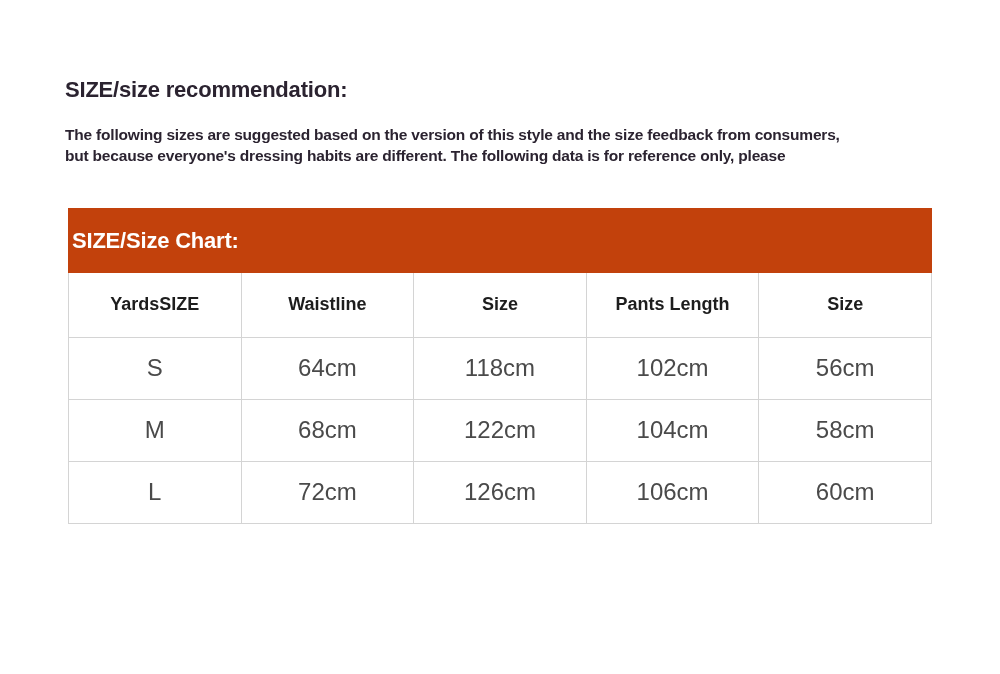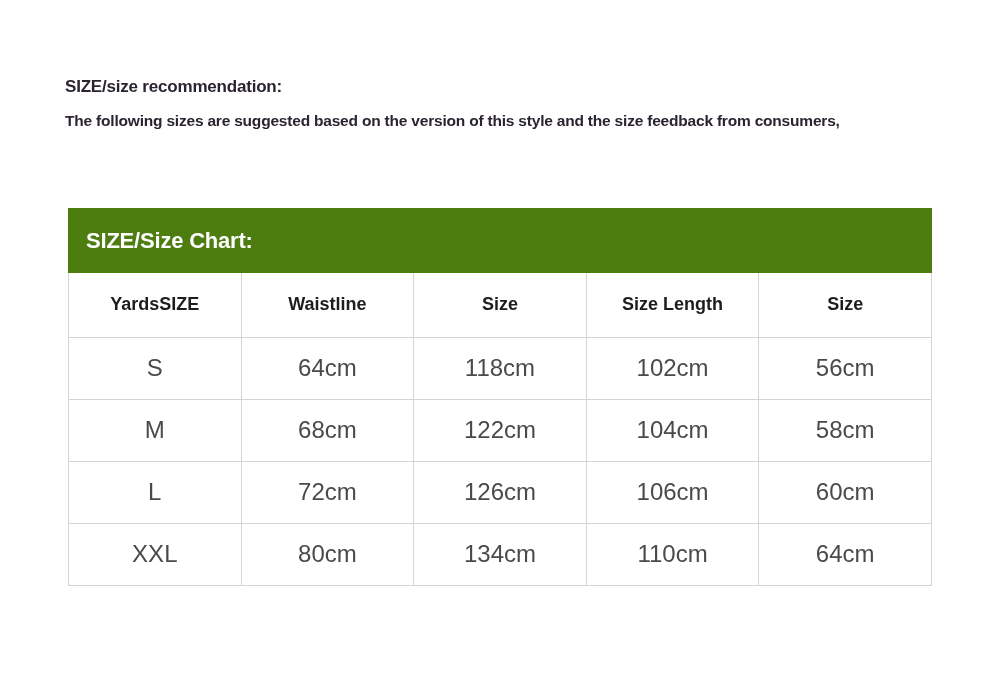--- a/index.html
+++ b/index.html
@@ -13,50 +13,50 @@
   .page {
     position: relative;
     width: 1000px;
     height: 674px;
     background: #ffffff;
   }
   .rec-heading {
     position: absolute;
     left: 65px;
     top: 77px;
-    font-size: 17px;
+    font-size: 22px;
     font-weight: bold;
     color: #2b2330;
     letter-spacing: -0.2px;
   }
   .rec-body {
     position: absolute;
     left: 65px;
-    top: 110px;
+    top: 124px;
     width: 880px;
     font-size: 15.5px;
     font-weight: bold;
     color: #2b2330;
     line-height: 21px;
     letter-spacing: -0.2px;
   }
   .rec-body .line { white-space: nowrap; }
   .size-chart {
     position: absolute;
     left: 68px;
     top: 208px;
     width: 864px;
   }
   .chart-title-band {
     height: 65px;
-    background: #4d7c0f;
+    background: #c2410c;
     color: #ffffff;
     display: flex;
     align-items: center;
-    padding-left: 18px;
+    padding-left: 4px;
     font-size: 22px;
     font-weight: bold;
     letter-spacing: -0.2px;
   }
   table.size-table {
     width: 100%;
     border-collapse: collapse;
     table-layout: fixed;
     background: #ffffff;
   }
@@ -82,33 +82,34 @@
 </style>
 </head>
 <body>
 
 <div class="page">
 
   <div class="rec-heading">SIZE/size recommendation:</div>
 
   <div class="rec-body">
     <div class="line">The following sizes are suggested based on the version of this style and the size feedback from consumers,</div>
+    <div class="line">but because everyone's dressing habits are different. The following data is for reference only, please</div>
   </div>
 
   <div class="size-chart">
 
     <div class="chart-title-band">SIZE/Size Chart:</div>
 
     <table class="size-table">
       <thead>
         <tr>
           <th>YardsSIZE</th>
           <th>Waistline</th>
           <th>Size</th>
-          <th>Size Length</th>
+          <th>Pants Length</th>
           <th>Size</th>
         </tr>
       </thead>
       <tbody>
         <tr>
           <td>S</td>
           <td>64cm</td>
           <td>118cm</td>
           <td>102cm</td>
           <td>56cm</td>
@@ -120,25 +121,18 @@
           <td>104cm</td>
           <td>58cm</td>
         </tr>
         <tr>
           <td>L</td>
           <td>72cm</td>
           <td>126cm</td>
           <td>106cm</td>
           <td>60cm</td>
         </tr>
-        <tr>
-          <td>XXL</td>
-          <td>80cm</td>
-          <td>134cm</td>
-          <td>110cm</td>
-          <td>64cm</td>
-        </tr>
       </tbody>
     </table>
 
   </div>
 
 </div>
 
 </body></html>

